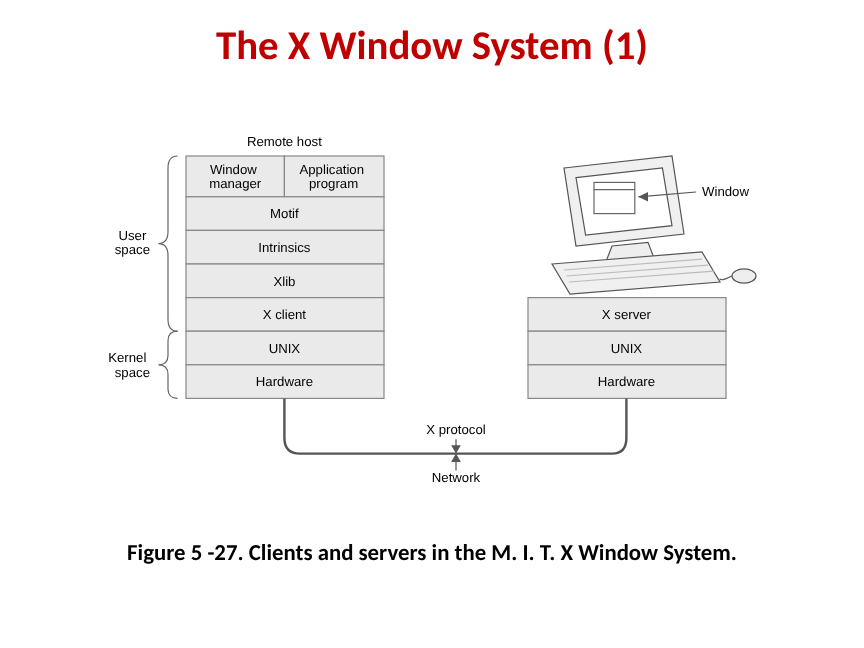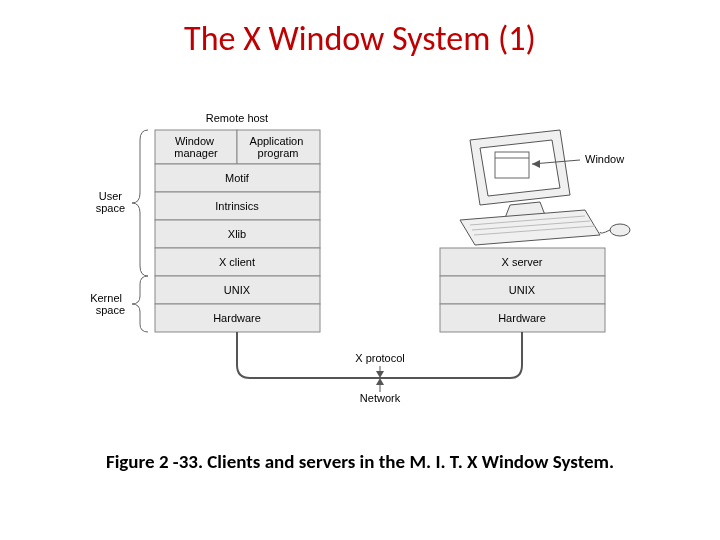--- a/index.html
+++ b/index.html
@@ -16,21 +16,21 @@
     width: 720px;
     height: 540px;
   }
   .title {
     position: absolute;
     top: 18px;
     left: 0;
     width: 720px;
     text-align: center;
     font-size: 34px;
-    font-weight: 400;
+    font-weight: 700;
     color: #c00000;
   }
   svg.diagram {
     position: absolute;
     top: 110px;
     left: 40px;
   }
   .caption {
     position: absolute;
     top: 450px;
@@ -156,15 +156,15 @@
     <text class="label-text" x="340" y="252" text-anchor="middle">X protocol</text>
     <line x1="340" y1="256" x2="340" y2="266" stroke="#555"></line>
     <polygon points="340,268 336,261 344,261" fill="#555"></polygon>
 
     <text class="label-text" x="340" y="292" text-anchor="middle">Network</text>
     <line x1="340" y1="282" x2="340" y2="270" stroke="#555"></line>
     <polygon points="340,268 336,275 344,275" fill="#555"></polygon>
 
   </svg>
 
-  <div class="caption">Figure 2 -33. Clients and servers in the M. I. T. X Window System.</div>
+  <div class="caption">Figure 5 -27. Clients and servers in the M. I. T. X Window System.</div>
 
 </div>
 
 </body></html>

